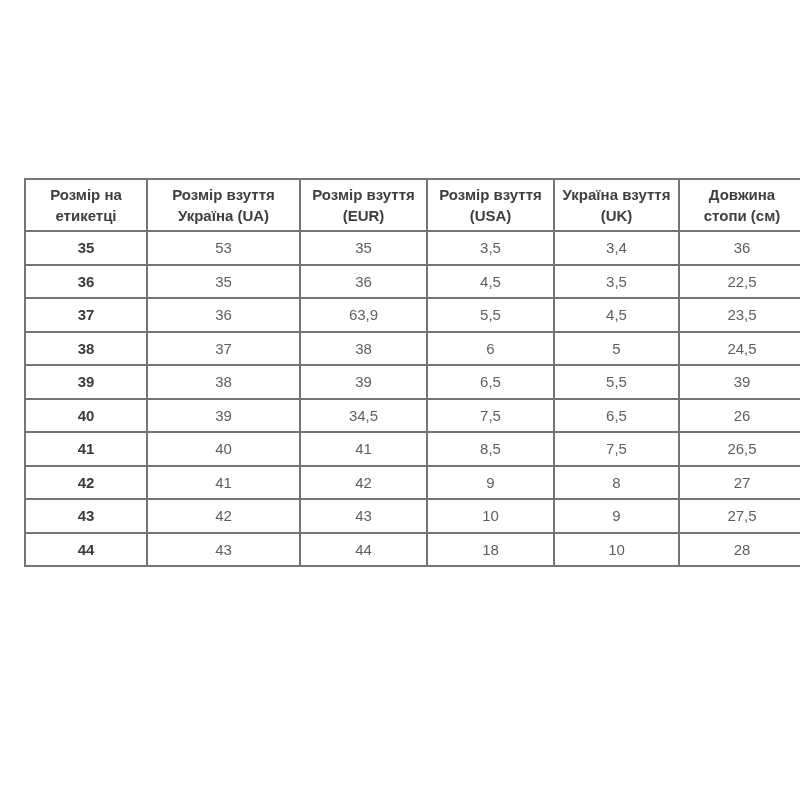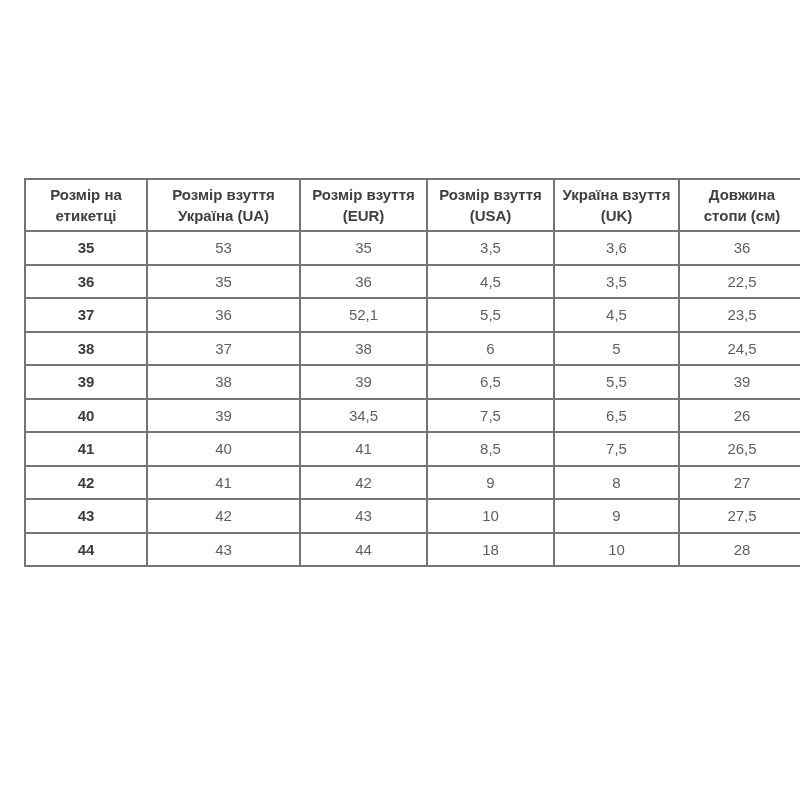--- a/index.html
+++ b/index.html
@@ -70,35 +70,35 @@
       <th>Україна взуття (UK)</th>
       <th>Довжина стопи (см)</th>
     </tr>
   </thead>
   <tbody id="table-body">
       <tr>
         <td class="row-label">35</td>
         <td>53</td>
         <td>35</td>
         <td>3,5</td>
-        <td>3,6</td>
+        <td>3,4</td>
         <td>36</td>
       </tr>
       <tr>
         <td class="row-label">36</td>
         <td>35</td>
         <td>36</td>
         <td>4,5</td>
         <td>3,5</td>
         <td>22,5</td>
       </tr>
       <tr>
         <td class="row-label">37</td>
         <td>36</td>
-        <td>52,1</td>
+        <td>63,9</td>
         <td>5,5</td>
         <td>4,5</td>
         <td>23,5</td>
       </tr>
       <tr>
         <td class="row-label">38</td>
         <td>37</td>
         <td>38</td>
         <td>6</td>
         <td>5</td>

